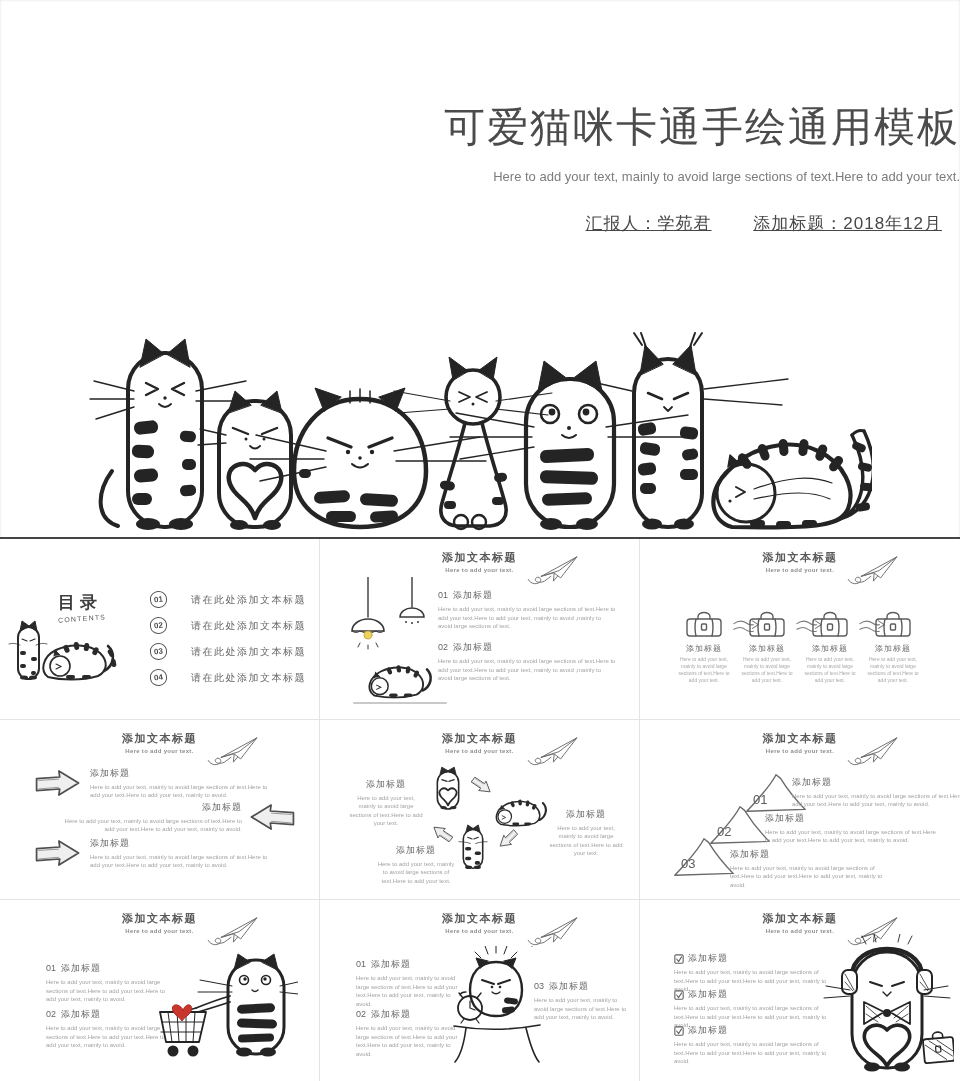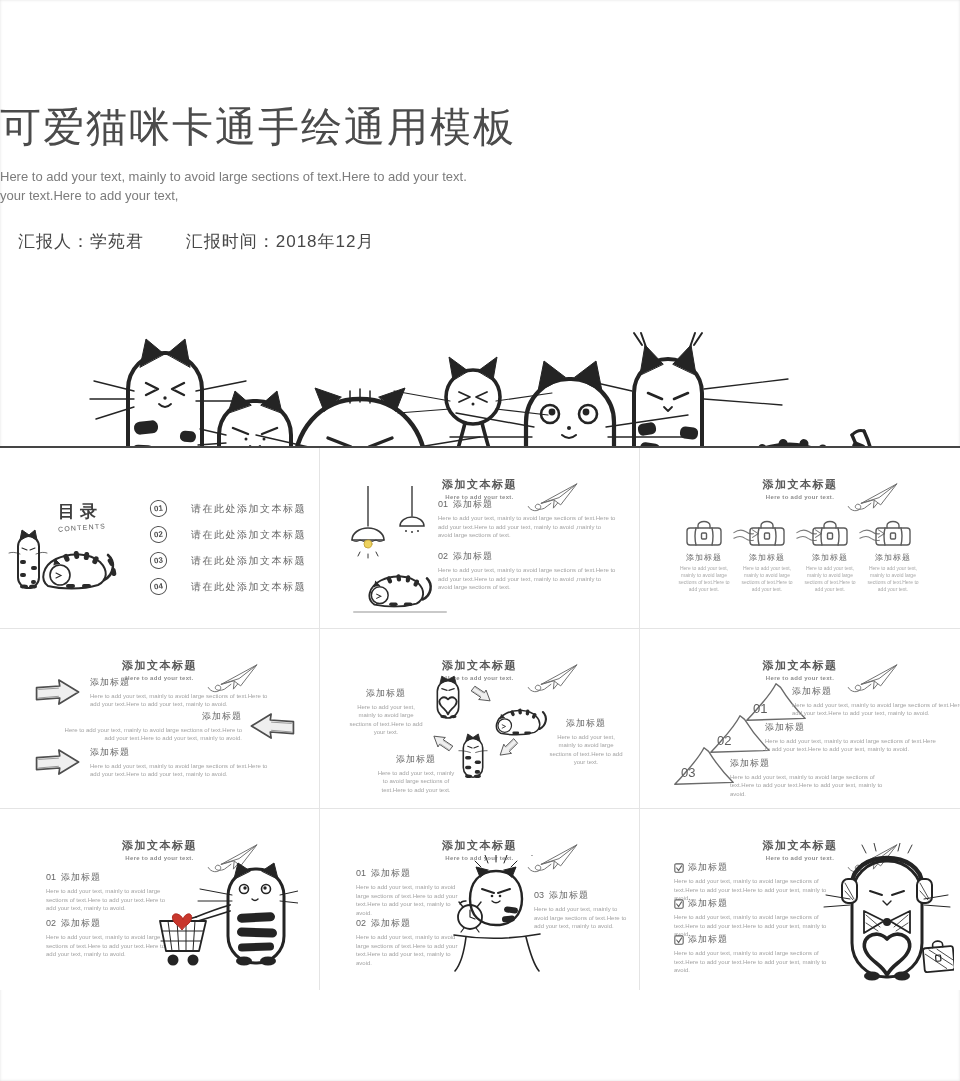--- a/index.html
+++ b/index.html
@@ -1,31 +1,31 @@
 <!DOCTYPE html>
 <html><head>
 <meta charset="utf-8">
 <style>
   html,body{margin:0;padding:0;background:#ffffff;}
   body{width:960px;height:1081px;font-family:"Liberation Sans","DejaVu Sans",sans-serif;overflow:hidden;}
   .page{position:relative;width:960px;height:1081px;background:#fff;box-shadow:inset 0 0 3px rgba(0,0,0,.12);}
   
-  .hero{position:relative;height:446px;text-align:left;}
+  .hero{position:relative;height:537px;text-align:right;}
   .hero-title{padding-top:100px;font-size:41px;color:#4b4b4b;letter-spacing:2px;font-weight:500;}
   .hero-sub{margin-top:12px;font-size:20px;color:#4f4f4f;font-weight:500;letter-spacing:.2px;}
   .hero-desc{margin-top:13px;font-size:13px;color:#7c7c7c;line-height:18.5px;}
   .hero-meta{margin-top:25px;font-size:17px;color:#474747;letter-spacing:1px;}
-  .hero-meta span{margin:16px 18px;}
+  .hero-meta span{margin:16px 18px;text-decoration:underline;}
   .hero-cats{position:absolute;left:88px;top:331px;width:784px;height:206px;}
   
   .thumbs{position:relative;height:542px;border-top:2px solid #454545;display:grid;grid-template-columns:repeat(3,1fr);grid-template-rows:repeat(3,1fr);}
   .cell{position:relative;background:#fff;border-right:1px solid #e4e4e4;border-bottom:1px solid #e4e4e4;overflow:hidden;}
   .cell:nth-child(3n){border-right:none;}
   .cell:nth-child(n+7){border-bottom:none;}
-  .mini-head{position:absolute;top:29px;left:0;right:0;text-align:center;}
+  .mini-head{position:absolute;top:11px;left:0;right:0;text-align:center;}
   .mini-title{font-size:11px;font-weight:700;color:#595959;letter-spacing:1.5px;}
   .mini-sub{margin-top:2px;font-size:6px;font-weight:700;color:#8d8d8d;letter-spacing:.3px;}
   .plane{position:absolute;top:2px;left:204px;width:62px;height:34px;}
   .item-line{font-size:9px;color:#666;letter-spacing:1px;white-space:nowrap;}
   .item-line b{font-weight:400;margin-right:5px;letter-spacing:0;}
   .item-body{margin-top:3px;font-size:6px;color:#a3a3a3;line-height:8.5px;letter-spacing:0;}
   .abs{position:absolute;}
   
   .toc-title{font-size:17px;font-weight:700;color:#3e3e3e;letter-spacing:5px;}
   .toc-sub{font-size:7px;color:#5a5a5a;letter-spacing:1.2px;transform:rotate(-4deg);margin-top:1px;}
@@ -132,25 +132,24 @@
     </symbol>
   </defs>
 </svg>
 
 <div class="page">
 
   <div class="hero">
     <div class="hero-title">可爱猫咪卡通手绘通用模板</div>
     <div class="hero-desc">
       <div>Here to add your text, mainly to avoid large sections of text.Here to add your text.</div>
-      <div>your text.Here to add your text,</div>
     </div>
     <div class="hero-meta">
       <span>汇报人：学苑君</span>
-      <span>汇报时间：2018年12月</span>
+      <span>添加标题：2018年12月</span>
     </div>
 
     <svg class="hero-cats" viewBox="0 0 784 206">
       <g fill="none" stroke="#242424" stroke-linecap="round" stroke-linejoin="round">
 
         <path d="M24,140 C8,162 8,188 30,195" stroke-width="4"></path>
         <rect x="40" y="22" width="74" height="174" rx="36" stroke-width="4"></rect>
         <path d="M52,36 L58,8 L76,23 Z" fill="#242424"></path>
         <path d="M102,36 L97,8 L79,23 Z" fill="#242424"></path>
         <path d="M58,52 L70,58 L58,64 M96,52 L84,58 L96,64" stroke-width="2.4"></path>

